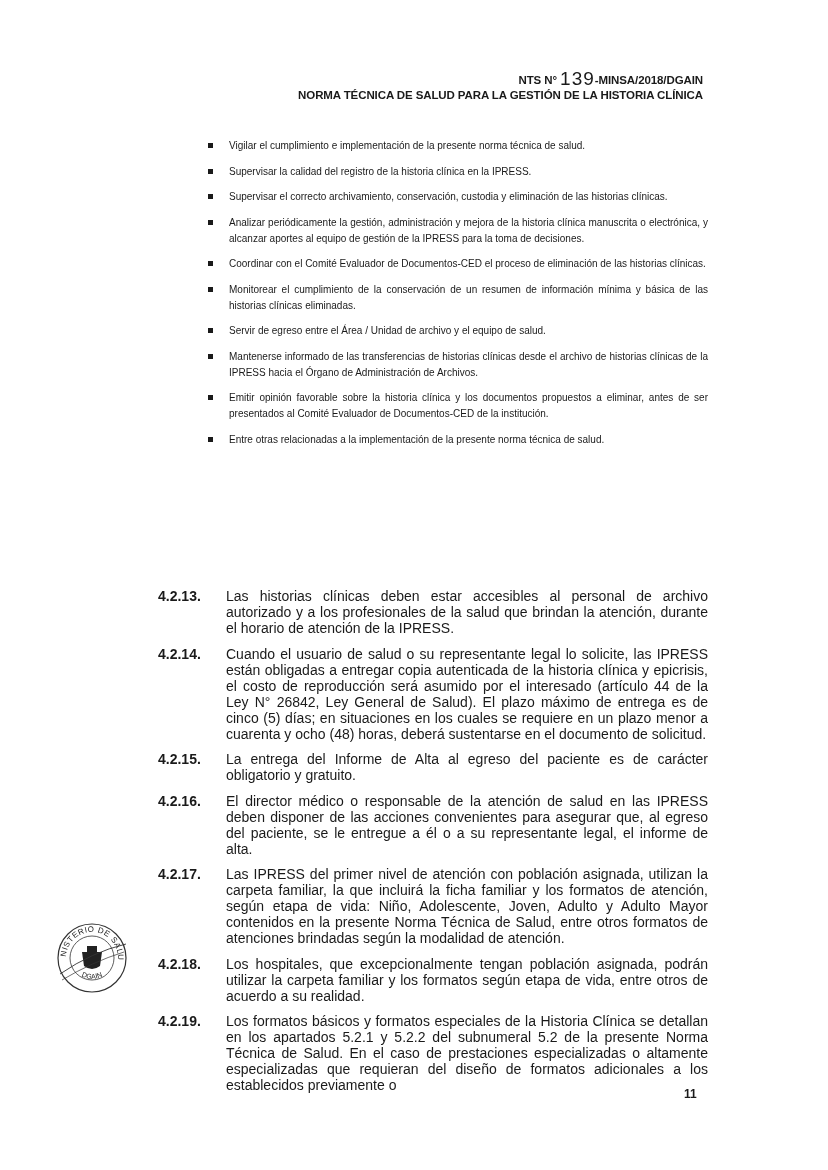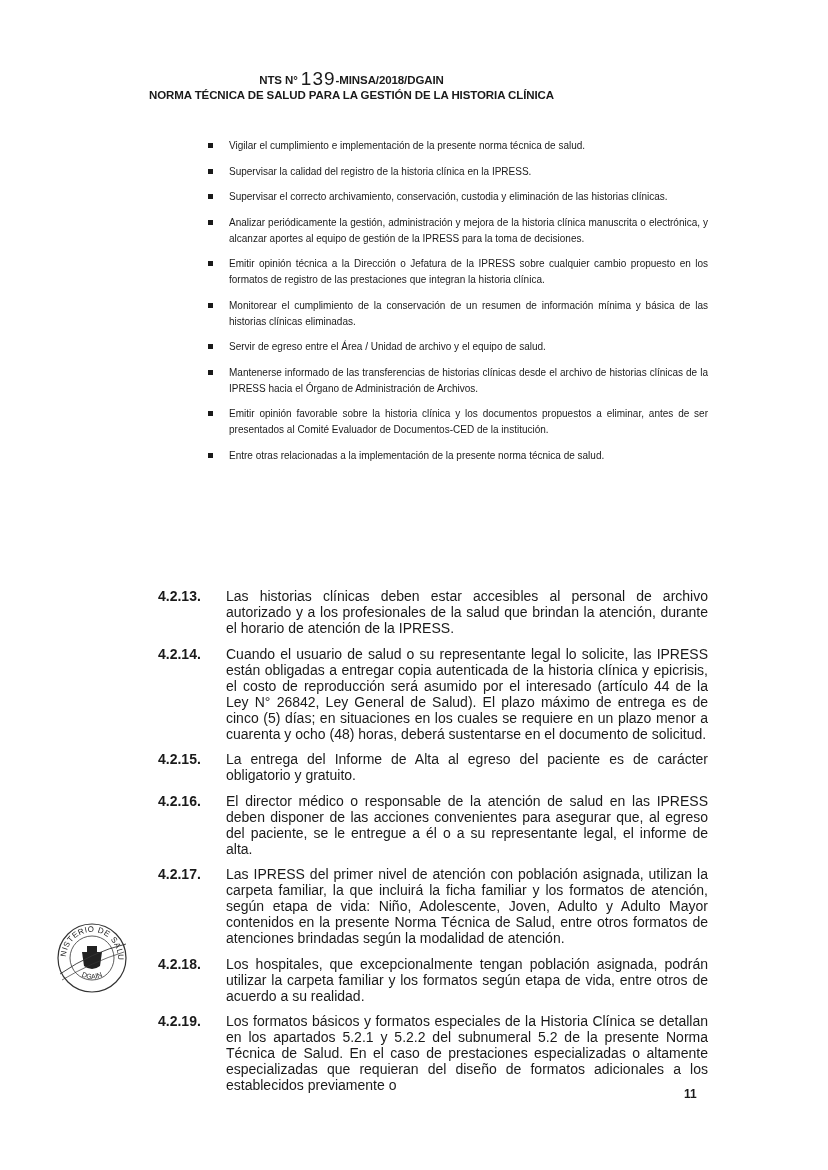--- a/index.html
+++ b/index.html
@@ -1,17 +1,17 @@
 <!DOCTYPE html>
 <html><head>
   <meta charset="utf-8">
   <style>
     html, body { margin: 0; padding: 0; background: #ffffff; }
     body { width: 828px; height: 1170px; position: relative; overflow: hidden; color: #1a1a1a; font-family: "Liberation Sans", sans-serif; }
-    .header { position: absolute; top: 71px; left: 0; width: 703px; text-align: center; font-weight: bold; font-size: 11.5px; line-height: 15px; letter-spacing: -0.1px; }
+    .header { position: absolute; top: 71px; left: 0; width: 703px; text-align: right; font-weight: bold; font-size: 11.5px; line-height: 15px; letter-spacing: -0.1px; }
     .header .num { font-family: "Liberation Sans", sans-serif; font-weight: normal; font-size: 19px; letter-spacing: 1px; vertical-align: -1px; }
     .bullets { position: absolute; left: 208px; top: 138px; width: 500px; margin: 0; padding: 0; list-style: none; }
     .bullet { position: relative; padding-left: 21px; font-size: 10px; line-height: 16px; margin-bottom: 9.5px; text-align: justify; }
     .bullet .mark { position: absolute; left: 0; top: 5px; width: 5px; height: 5px; background: #1a1a1a; }
     .items { position: absolute; left: 158px; top: 588px; width: 550px; }
     .item { position: relative; padding-left: 68px; font-size: 14px; line-height: 16px; margin-bottom: 9.5px; text-align: justify; }
     .item .code { position: absolute; left: 0; top: 0; font-weight: bold; }
     .seal { position: absolute; left: 56px; top: 922px; width: 72px; height: 72px; }
     .page-num { position: absolute; left: 684px; top: 1073px; font-size: 12px; font-weight: bold; margin-top: 14px; }
   </style>
@@ -24,21 +24,21 @@
     <span class="num">139</span><span>-MINSA/2018/DGAIN</span>
   </div>
   <div>NORMA TÉCNICA DE SALUD PARA LA GESTIÓN DE LA HISTORIA CLÍNICA</div>
 </div>
 
 <ul class="bullets">
   <li class="bullet"><span class="mark"></span><span>Vigilar el cumplimiento e implementación de la presente norma técnica de salud.</span></li>
   <li class="bullet"><span class="mark"></span><span>Supervisar la calidad del registro de la historia clínica en la IPRESS.</span></li>
   <li class="bullet"><span class="mark"></span><span>Supervisar el correcto archivamiento, conservación, custodia y eliminación de las historias clínicas.</span></li>
   <li class="bullet"><span class="mark"></span><span>Analizar periódicamente la gestión, administración y mejora de la historia clínica manuscrita o electrónica, y alcanzar aportes al equipo de gestión de la IPRESS para la toma de decisiones.</span></li>
-  <li class="bullet"><span class="mark"></span><span>Emitir opinión técnica a la Dirección o Jefatura de la IPRESS sobre cualquier cambio propuesto en los formatos de registro de las prestaciones que integran la historia clínica.</span></li>
+  <li class="bullet"><span class="mark"></span><span>Coordinar con el Comité Evaluador de Documentos-CED el proceso de eliminación de las historias clínicas.</span></li>
   <li class="bullet"><span class="mark"></span><span>Monitorear el cumplimiento de la conservación de un resumen de información mínima y básica de las historias clínicas eliminadas.</span></li>
   <li class="bullet"><span class="mark"></span><span>Servir de egreso entre el Área / Unidad de archivo y el equipo de salud.</span></li>
   <li class="bullet"><span class="mark"></span><span>Mantenerse informado de las transferencias de historias clínicas desde el archivo de historias clínicas de la IPRESS hacia el Órgano de Administración de Archivos.</span></li>
   <li class="bullet"><span class="mark"></span><span>Emitir opinión favorable sobre la historia clínica y los documentos propuestos a eliminar, antes de ser presentados al Comité Evaluador de Documentos-CED de la institución.</span></li>
   <li class="bullet"><span class="mark"></span><span>Entre otras relacionadas a la implementación de la presente norma técnica de salud.</span></li>
 </ul>
 
 <div class="items">
   <div class="item"><span class="code">4.2.13.</span><span>Las historias clínicas deben estar accesibles al personal de archivo autorizado y a los profesionales de la salud que brindan la atención, durante el horario de atención de la IPRESS.</span></div>
   <div class="item"><span class="code">4.2.14.</span><span>Cuando el usuario de salud o su representante legal lo solicite, las IPRESS están obligadas a entregar copia autenticada de la historia clínica y epicrisis, el costo de reproducción será asumido por el interesado (artículo 44 de la Ley N° 26842, Ley General de Salud). El plazo máximo de entrega es de cinco (5) días; en situaciones en los cuales se requiere en un plazo menor a cuarenta y ocho (48) horas, deberá sustentarse en el documento de solicitud.</span></div>

